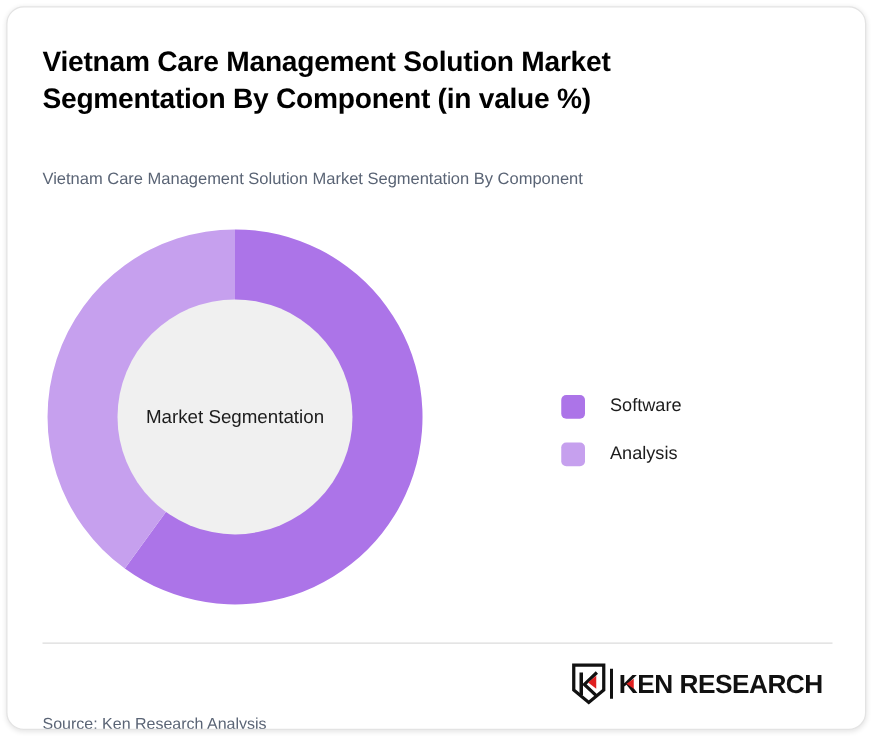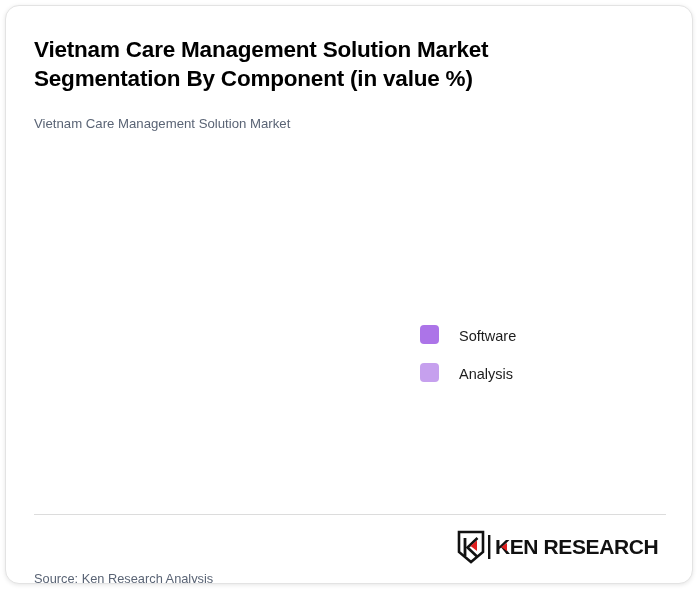--- a/index.html
+++ b/index.html
@@ -63,22 +63,23 @@
   }
 
   
   .legend{
     position:absolute;
     left:414px; top:300px;
     width:180px;
   }
   .legend-row{
     display:flex;
-    align-items:flex-end;
+    align-items:center;
     height:38px;
+    margin-left:29px;
   }
   .legend-swatch{
     width:19px;height:19px;
     border-radius:4px;
     flex:0 0 auto;
   }
   .legend-label{
     margin-left:20px;
     font-size:14.5px;
     color:#1c1c1c;
@@ -108,22 +109,33 @@
   }
   .logo-mark{ display:block; }
   .logo-text{ display:block; margin-left:2px; }
 </style>
 </head>
 <body>
 
 <div class="card">
 
   <div class="title">Vietnam Care Management Solution Market Segmentation By Component (in value %)</div>
-  <div class="subtitle l1">Vietnam Care Management Solution Market</div>
+  <div class="subtitle l2">Vietnam Care Management Solution Market Segmentation By Component</div>
 
+  <div class="donut-wrap">
+    <svg class="donut-svg" width="310" height="311" viewBox="0 0 310 311">
+
+      <path d="M 155 155.5 L 155 5.5 A 150 150 0 1 1 66.85 276.85 Z" fill="#ac74e8"></path>
+
+      <path d="M 155 155.5 L 66.85 276.85 A 150 150 0 0 1 155 5.5 Z" fill="#c6a0ee"></path>
+
+      <circle cx="155" cy="155.5" r="94" fill="#f0f0f0"></circle>
+    </svg>
+    <div class="donut-center-label">Market Segmentation</div>
+  </div>
 
   <div class="legend">
     <div class="legend-row">
       <span class="legend-swatch" style="background:#ac74e8;"></span>
       <span class="legend-label">Software</span>
     </div>
     <div class="legend-row">
       <span class="legend-swatch" style="background:#c6a0ee;"></span>
       <span class="legend-label">Analysis</span>
     </div>

